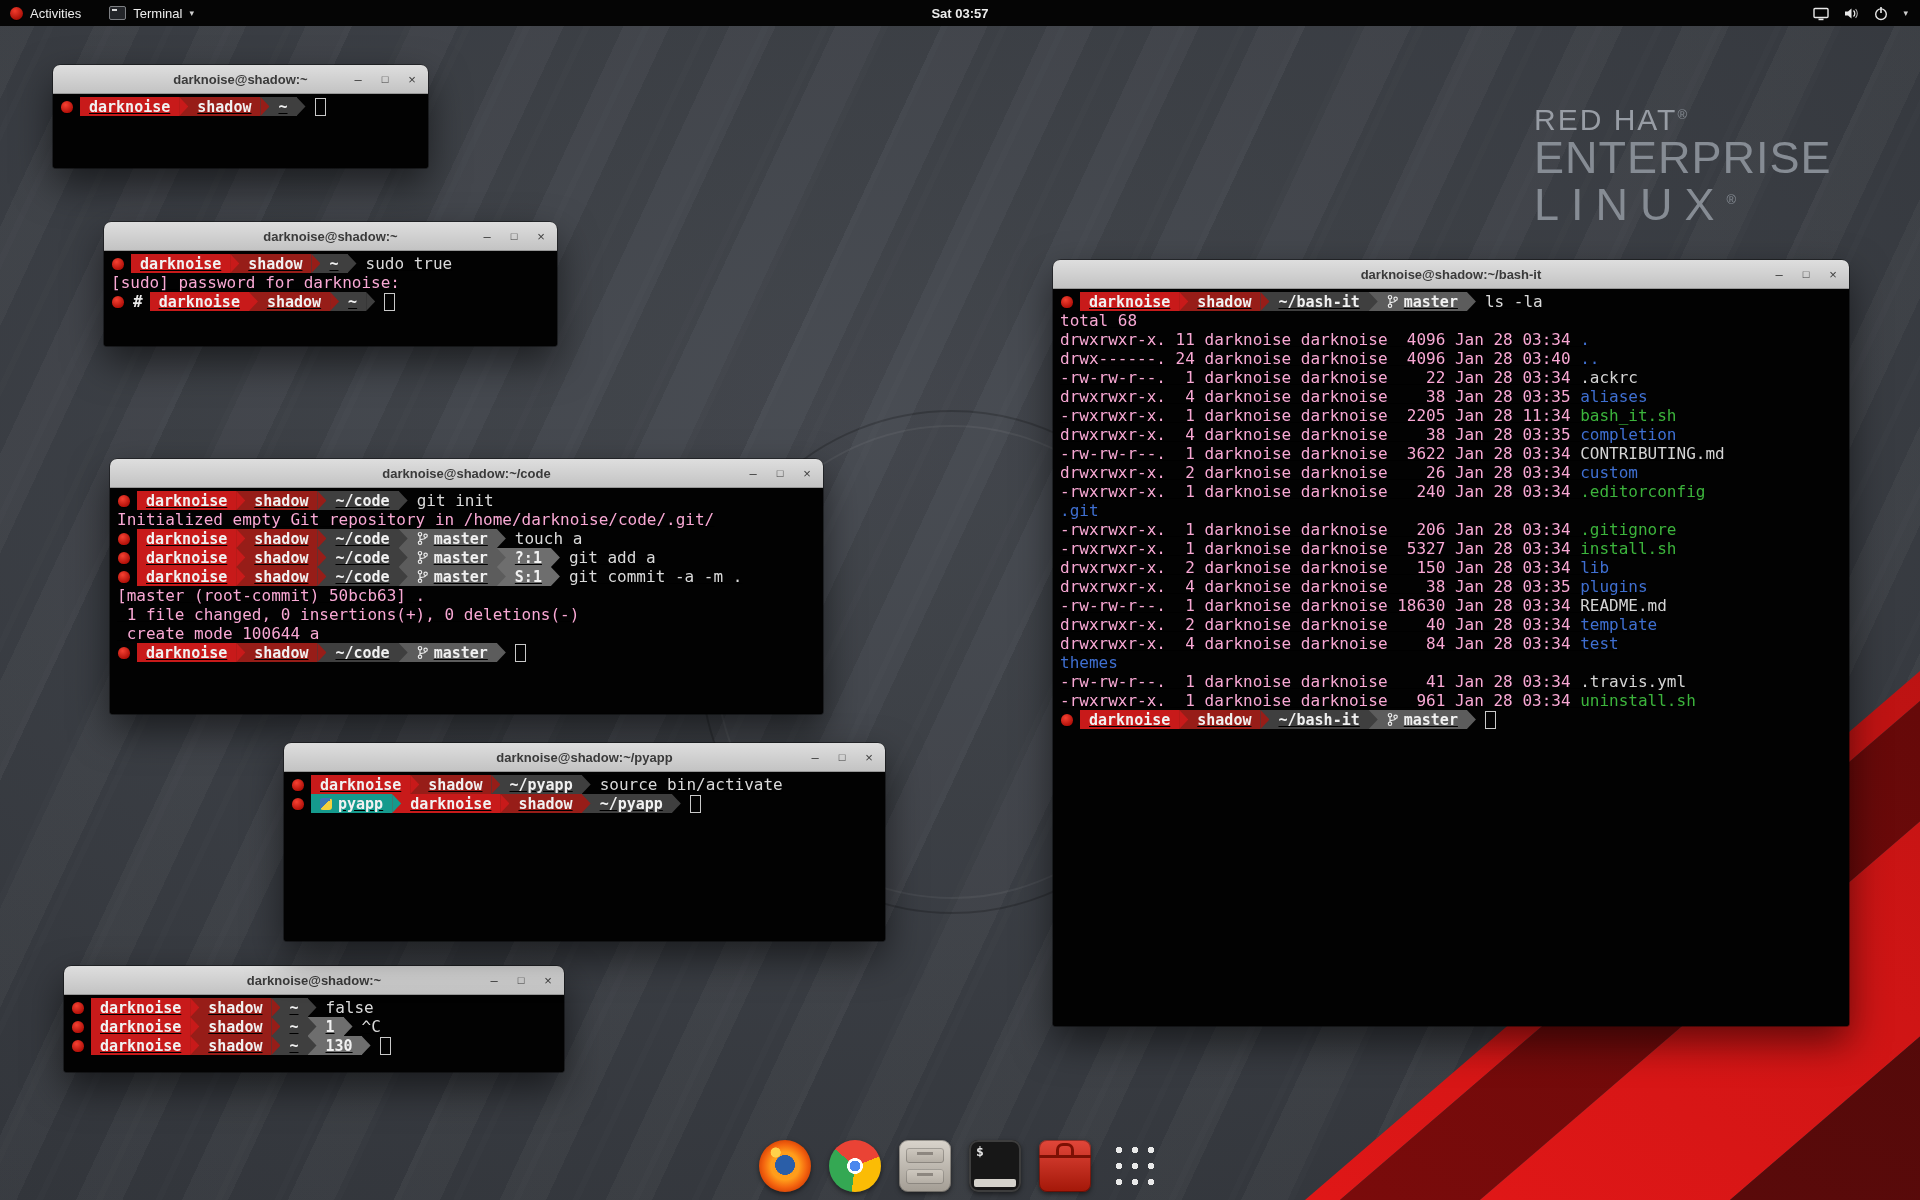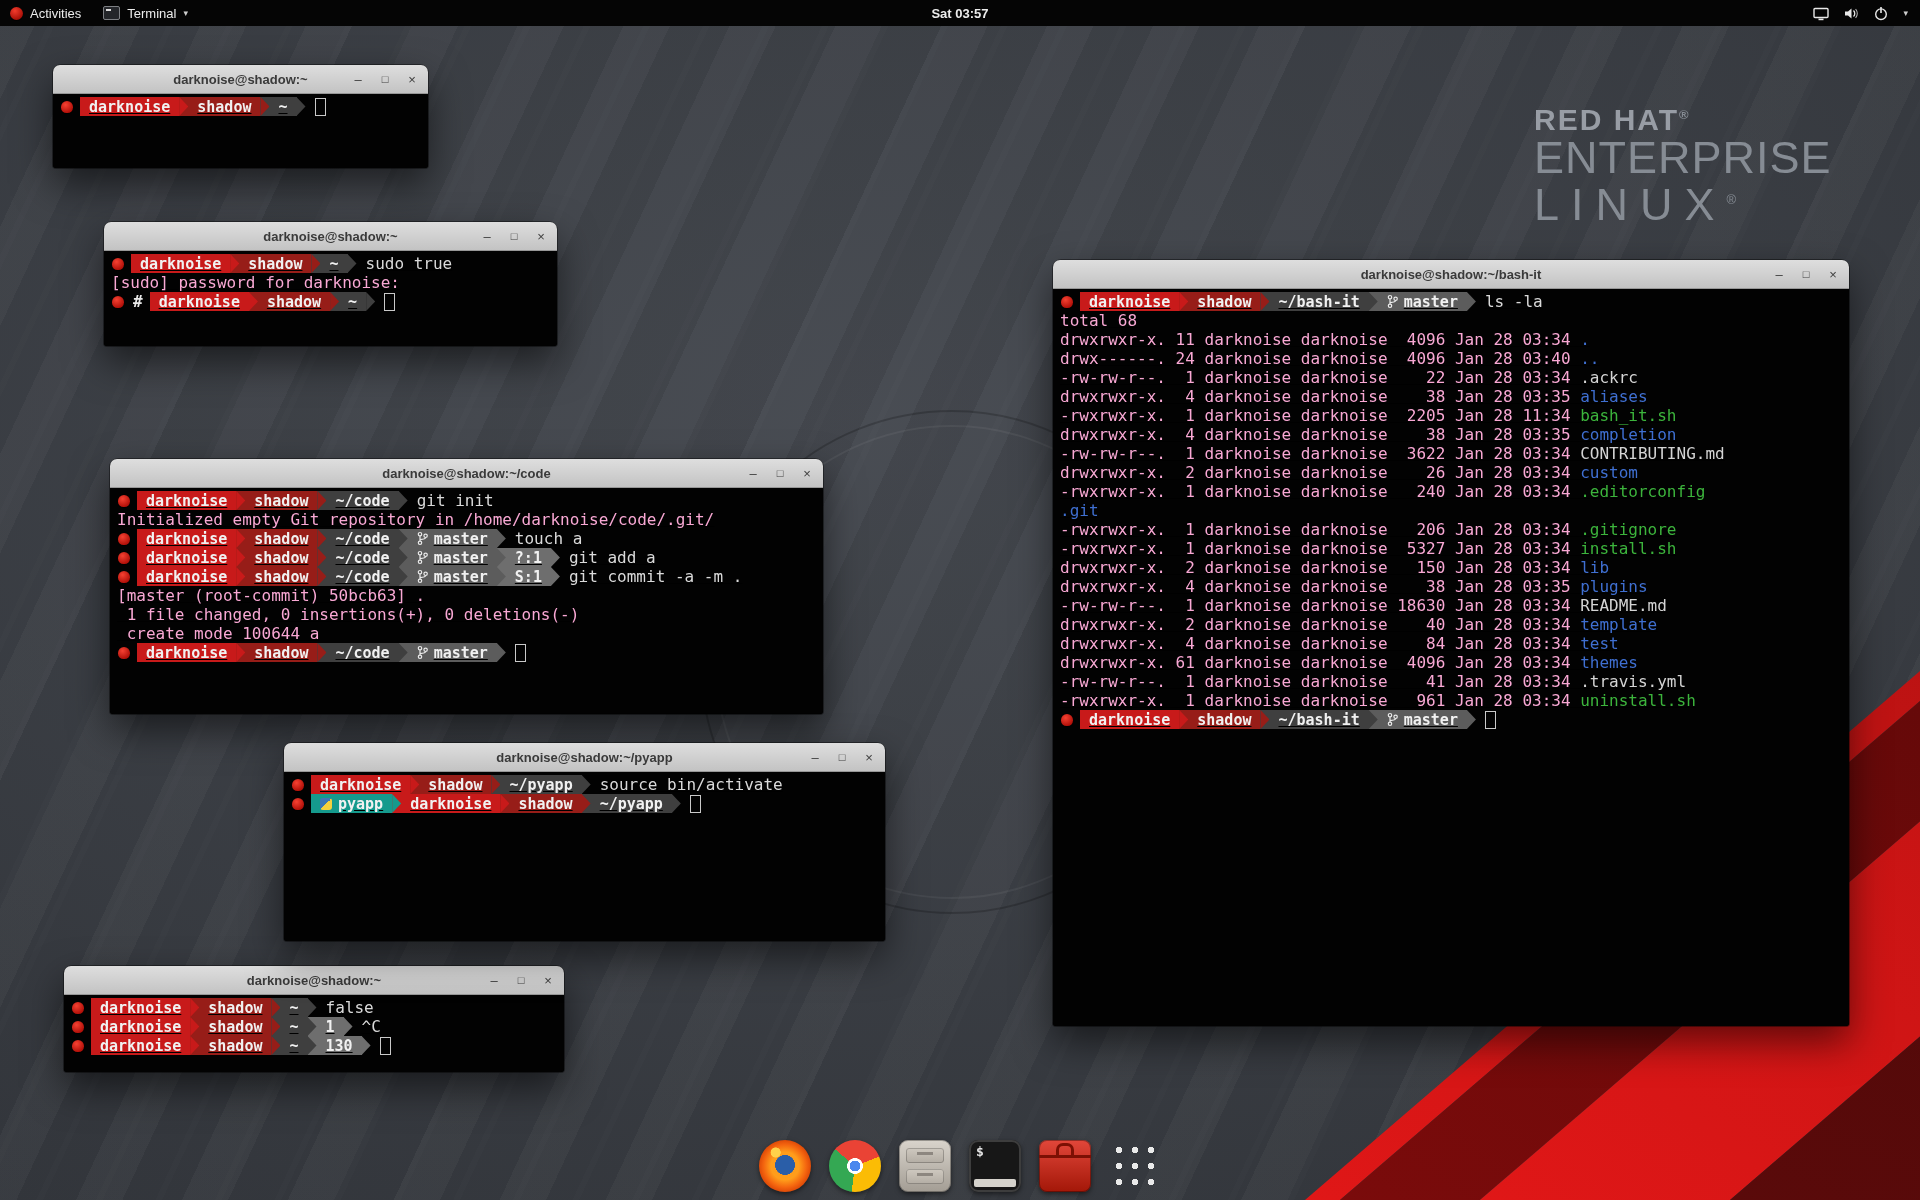--- a/index.html
+++ b/index.html
@@ -13,29 +13,29 @@
       repeating-linear-gradient(115deg, rgba(255,255,255,0.012) 0 6px, rgba(0,0,0,0.0) 6px 54px),
       radial-gradient(130% 120% at 45% 35%, rgba(255,255,255,0.05), rgba(0,0,0,0.28));
   }
   .arc{position:absolute;border-radius:50%;pointer-events:none;}
   .arc1{left:715px;top:425px;width:470px;height:470px;border:2px solid rgba(255,255,255,0.055);}
   .arc2{left:700px;top:410px;width:500px;height:500px;border:2px solid rgba(0,0,0,0.20);}
   #stripes{position:absolute;inset:0;z-index:1;}
 
   
   #brand{position:absolute;left:1534px;top:104px;z-index:1;line-height:1.04;user-select:none;}
-  #brand .b1{font-size:30px;font-weight:bold;letter-spacing:2px;color:#989da5;}
+  #brand .b1{font-size:30px;font-weight:normal;letter-spacing:2px;color:#989da5;}
   #brand .b2{font-size:45px;font-weight:300;letter-spacing:1px;color:#868c94;}
   #brand .b3{font-size:45px;font-weight:300;letter-spacing:12px;color:#868c94;}
   #brand .reg{font-size:13px;vertical-align:super;color:#868c94;}
 
   
   #topbar{position:absolute;left:0;top:0;right:0;height:26px;background:#050505;color:#ececec;
     display:flex;align-items:center;font-size:13px;z-index:30;}
-  .tb-left{display:flex;align-items:center;gap:22px;padding-left:10px;}
+  .tb-left{display:flex;align-items:center;gap:28px;padding-left:10px;}
   .tb-item{display:flex;align-items:center;gap:7px;height:26px;}
   .rh-ic{width:13px;height:13px;border-radius:50%;background:radial-gradient(circle at 38% 30%,#f23b2c,#a30d05 78%);box-shadow:0 1px 0 rgba(0,0,0,.7);}
   .term-ic{width:15px;height:12px;background:#24262a;border:1px solid #7e8084;border-radius:2px;position:relative;}
   .term-ic::after{content:"";position:absolute;left:2px;top:2px;width:5px;height:2px;background:#dcdcdc;}
   .caret{font-size:9px;color:#cfcfcf;}
   #clock{position:absolute;left:50%;transform:translateX(-50%);font-weight:bold;}
   .tb-right{margin-left:auto;display:flex;align-items:center;gap:14px;padding-right:12px;}
   .tb-right svg{display:block;}
 
   
@@ -615,21 +615,20 @@
         </div>
         <div class="trow">
           <span class="out">drwxrwxr-x.  2 darknoise darknoise    40 Jan 28 03:34 </span>
           <span class="out" style="color: rgb(63, 111, 209);">template</span>
         </div>
         <div class="trow">
           <span class="out">drwxrwxr-x.  4 darknoise darknoise    84 Jan 28 03:34 </span>
           <span class="out" style="color: rgb(63, 111, 209);">test</span>
         </div>
         <div class="trow">
-          <span class="out">drwxrwxr-x. 61 darknoise darknoise  4096 Jan 28 03:34 </span>
           <span class="out" style="color: rgb(63, 111, 209);">themes</span>
         </div>
         <div class="trow">
           <span class="out">-rw-rw-r--.  1 darknoise darknoise    41 Jan 28 03:34 </span>
           <span class="out" style="color: rgb(212, 212, 212);">.travis.yml</span>
         </div>
         <div class="trow">
           <span class="out">-rwxrwxr-x.  1 darknoise darknoise   961 Jan 28 03:34 </span>
           <span class="out" style="color: rgb(60, 180, 60);">uninstall.sh</span>
         </div>

